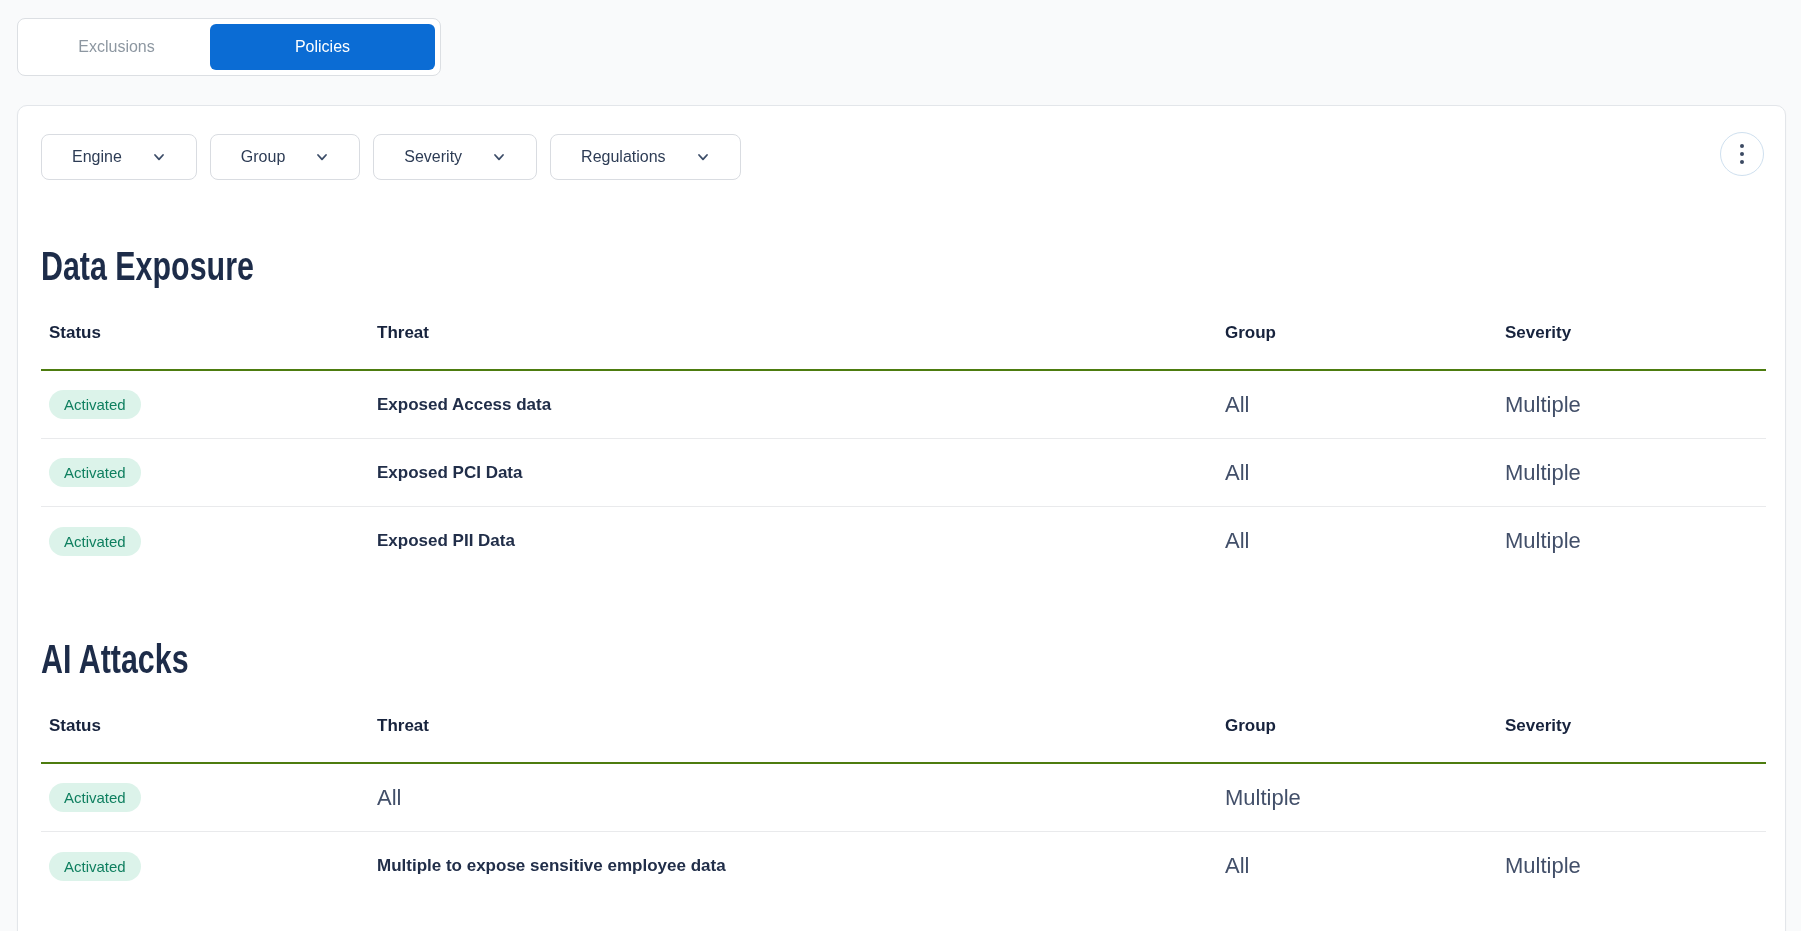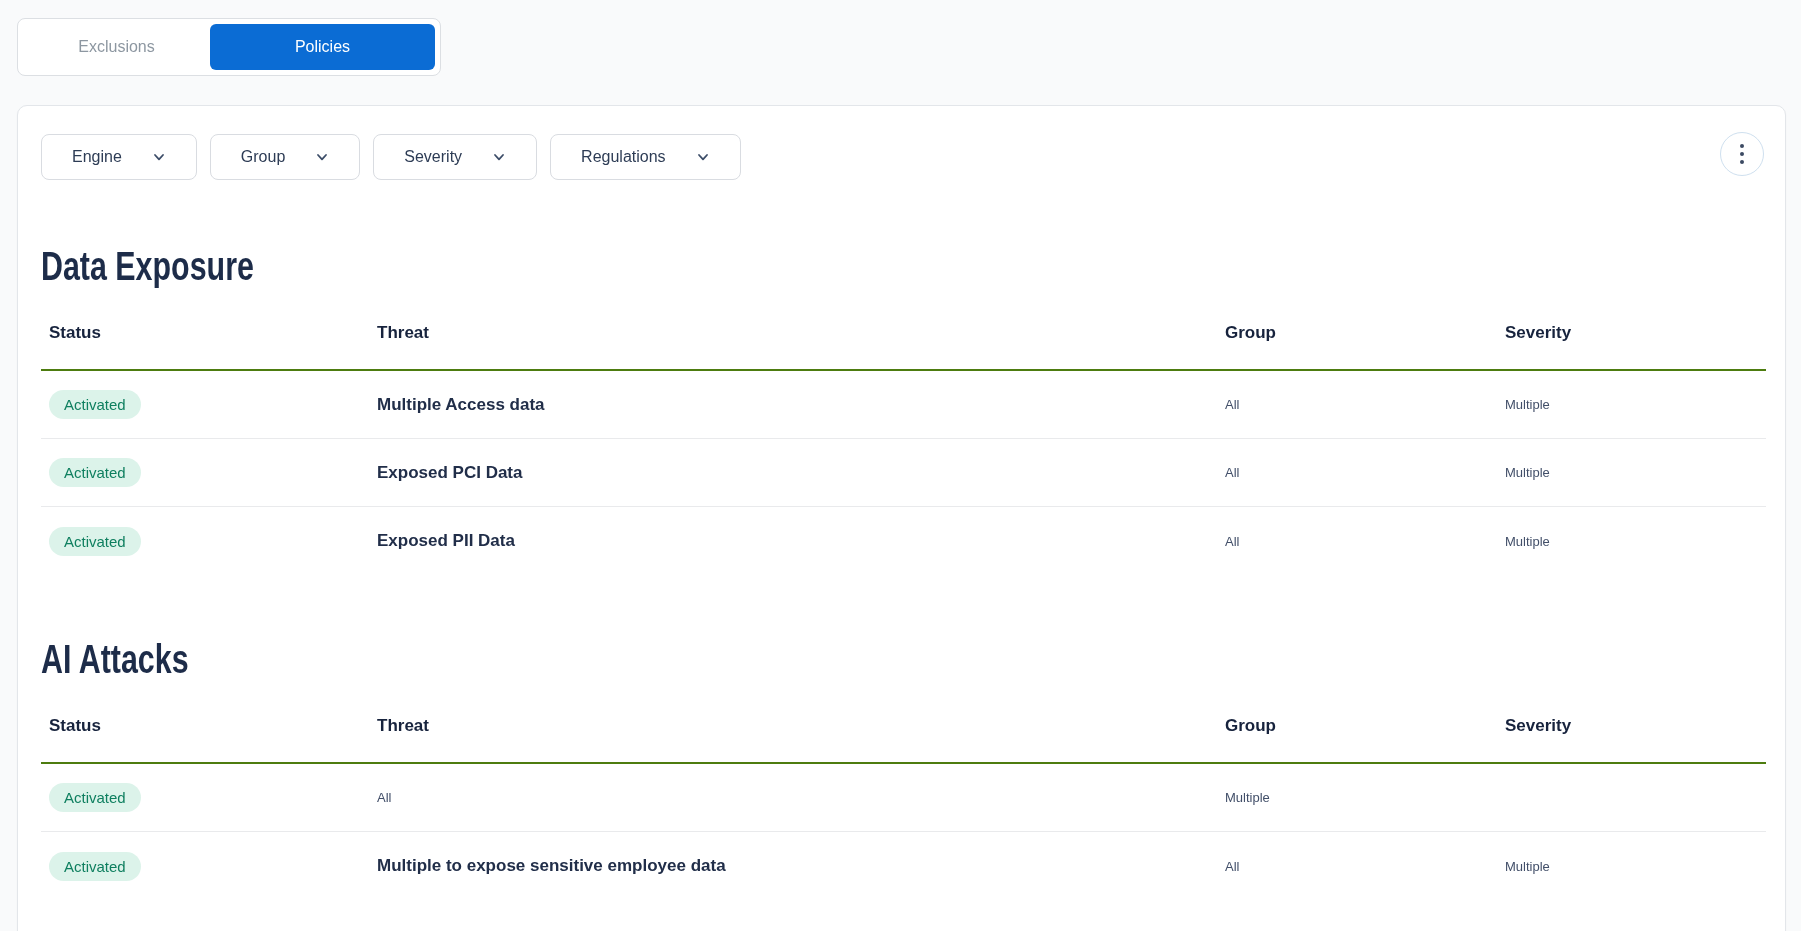--- a/index.html
+++ b/index.html
@@ -119,21 +119,21 @@
     height: 68px;
     border-bottom: 1px solid #e9eaec;
   }
   .trow:last-child { border-bottom: none; }
   .td-threat {
     font-size: 17px;
     font-weight: 700;
     color: #212e49;
   }
   .td-plain {
-    font-size: 13px;
+    font-size: 22px;
     color: #424f69;
   }
   .status-badge {
     display: inline-block;
     background: #dcf3ea;
     color: #0e7f5f;
     font-size: 15px;
     font-weight: 500;
     padding: 7px 15px;
     border-radius: 999px;
@@ -193,21 +193,21 @@
       <div class="th th-status">Status</div>
       <div class="th">Threat</div>
       <div class="th">Group</div>
       <div class="th">Severity</div>
     </div>
     <div class="tbody">
   <div class="grid-row trow">
     <div class="td-status">
       <span class="status-badge">Activated</span>
     </div>
-    <div class="td-threat">Multiple Access data</div>
+    <div class="td-threat">Exposed Access data</div>
     <div class="td-plain">All</div>
     <div class="td-plain">Multiple</div>
   </div>
 
   <div class="grid-row trow">
     <div class="td-status">
       <span class="status-badge">Activated</span>
     </div>
     <div class="td-threat">Exposed PCI Data</div>
     <div class="td-plain">All</div>

